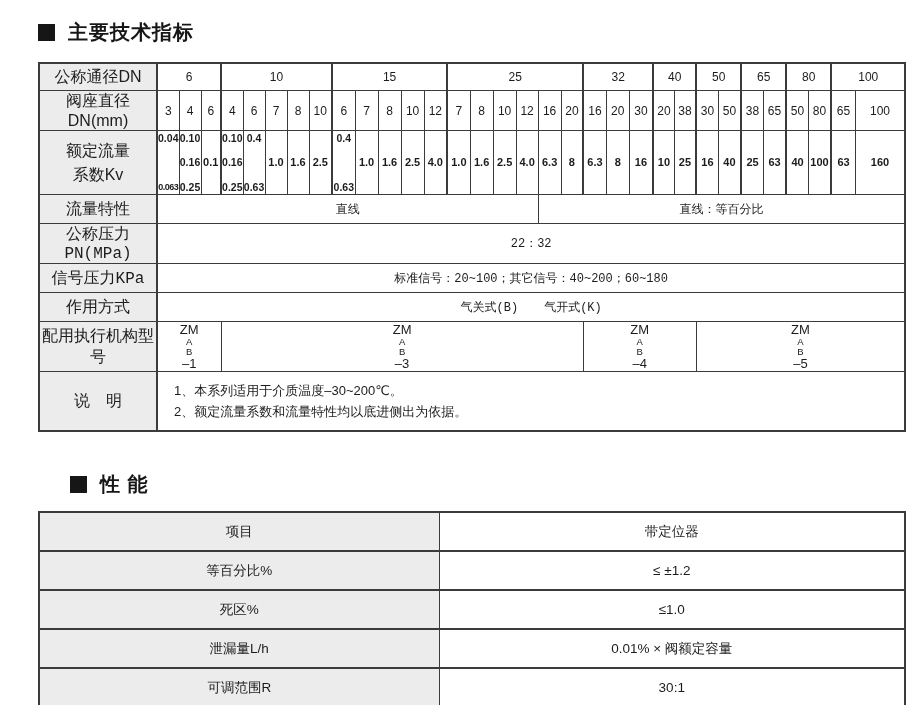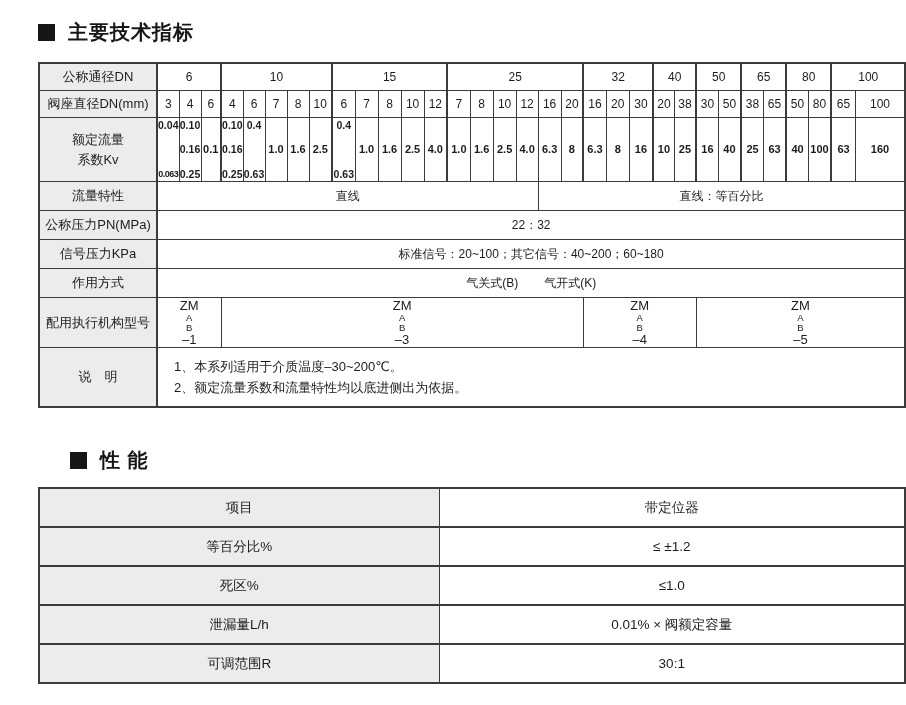--- a/index.html
+++ b/index.html
@@ -29,28 +29,28 @@
   #spec-table th,#spec-table td{
     border:1px solid #3b3b3b;
     text-align:center;vertical-align:middle;
     padding:0;overflow:hidden;
     font-weight:normal;
     font-size:12px;color:#1c1c1c;
     background:#ffffff;
   }
   #spec-table th.lbl{
     background:#ececec;
-    font-size:13px;
+    font-size:16px;
     border-right:2px solid #3b3b3b;
   }
   #spec-table .gb{border-left:2px solid #3b3b3b;}
   tr.r1 > *{height:26px;}
   tr.r2 > *{height:26px;}
   tr.r3 > *{height:63px;border-bottom:2px solid #3b3b3b;}
-  tr.r4 > *,tr.r5 > *,tr.r6 > *,tr.r7 > *{height:28px;border-bottom:2px solid #3b3b3b;font-size:13px;}
+  tr.r4 > *,tr.r5 > *,tr.r6 > *,tr.r7 > *{height:28px;border-bottom:2px solid #3b3b3b;font-size:13px;font-family:Liberation Mono, monospace;}
   tr.r8 > *{height:41px;border-bottom:2px solid #3b3b3b;font-size:13px;}
   tr.r9 > *{height:58px;}
   tr.r1 td{font-size:13px;}
   .kvstack{display:flex;flex-direction:column;justify-content:center;align-items:center;height:100%;padding:2px 0;box-sizing:border-box;line-height:1;}
   .kvstack.multi{justify-content:space-between;}
   .kvstack span{font-size:11px;white-space:nowrap;font-weight:bold;}
   .kvstack.multi span{font-size:10.5px;}
   .kvstack span.s{font-size:9px;letter-spacing:-0.5px;}
   .two-line{line-height:1.5;}
   .action-cell-inner{display:flex;justify-content:center;gap:26px;}

